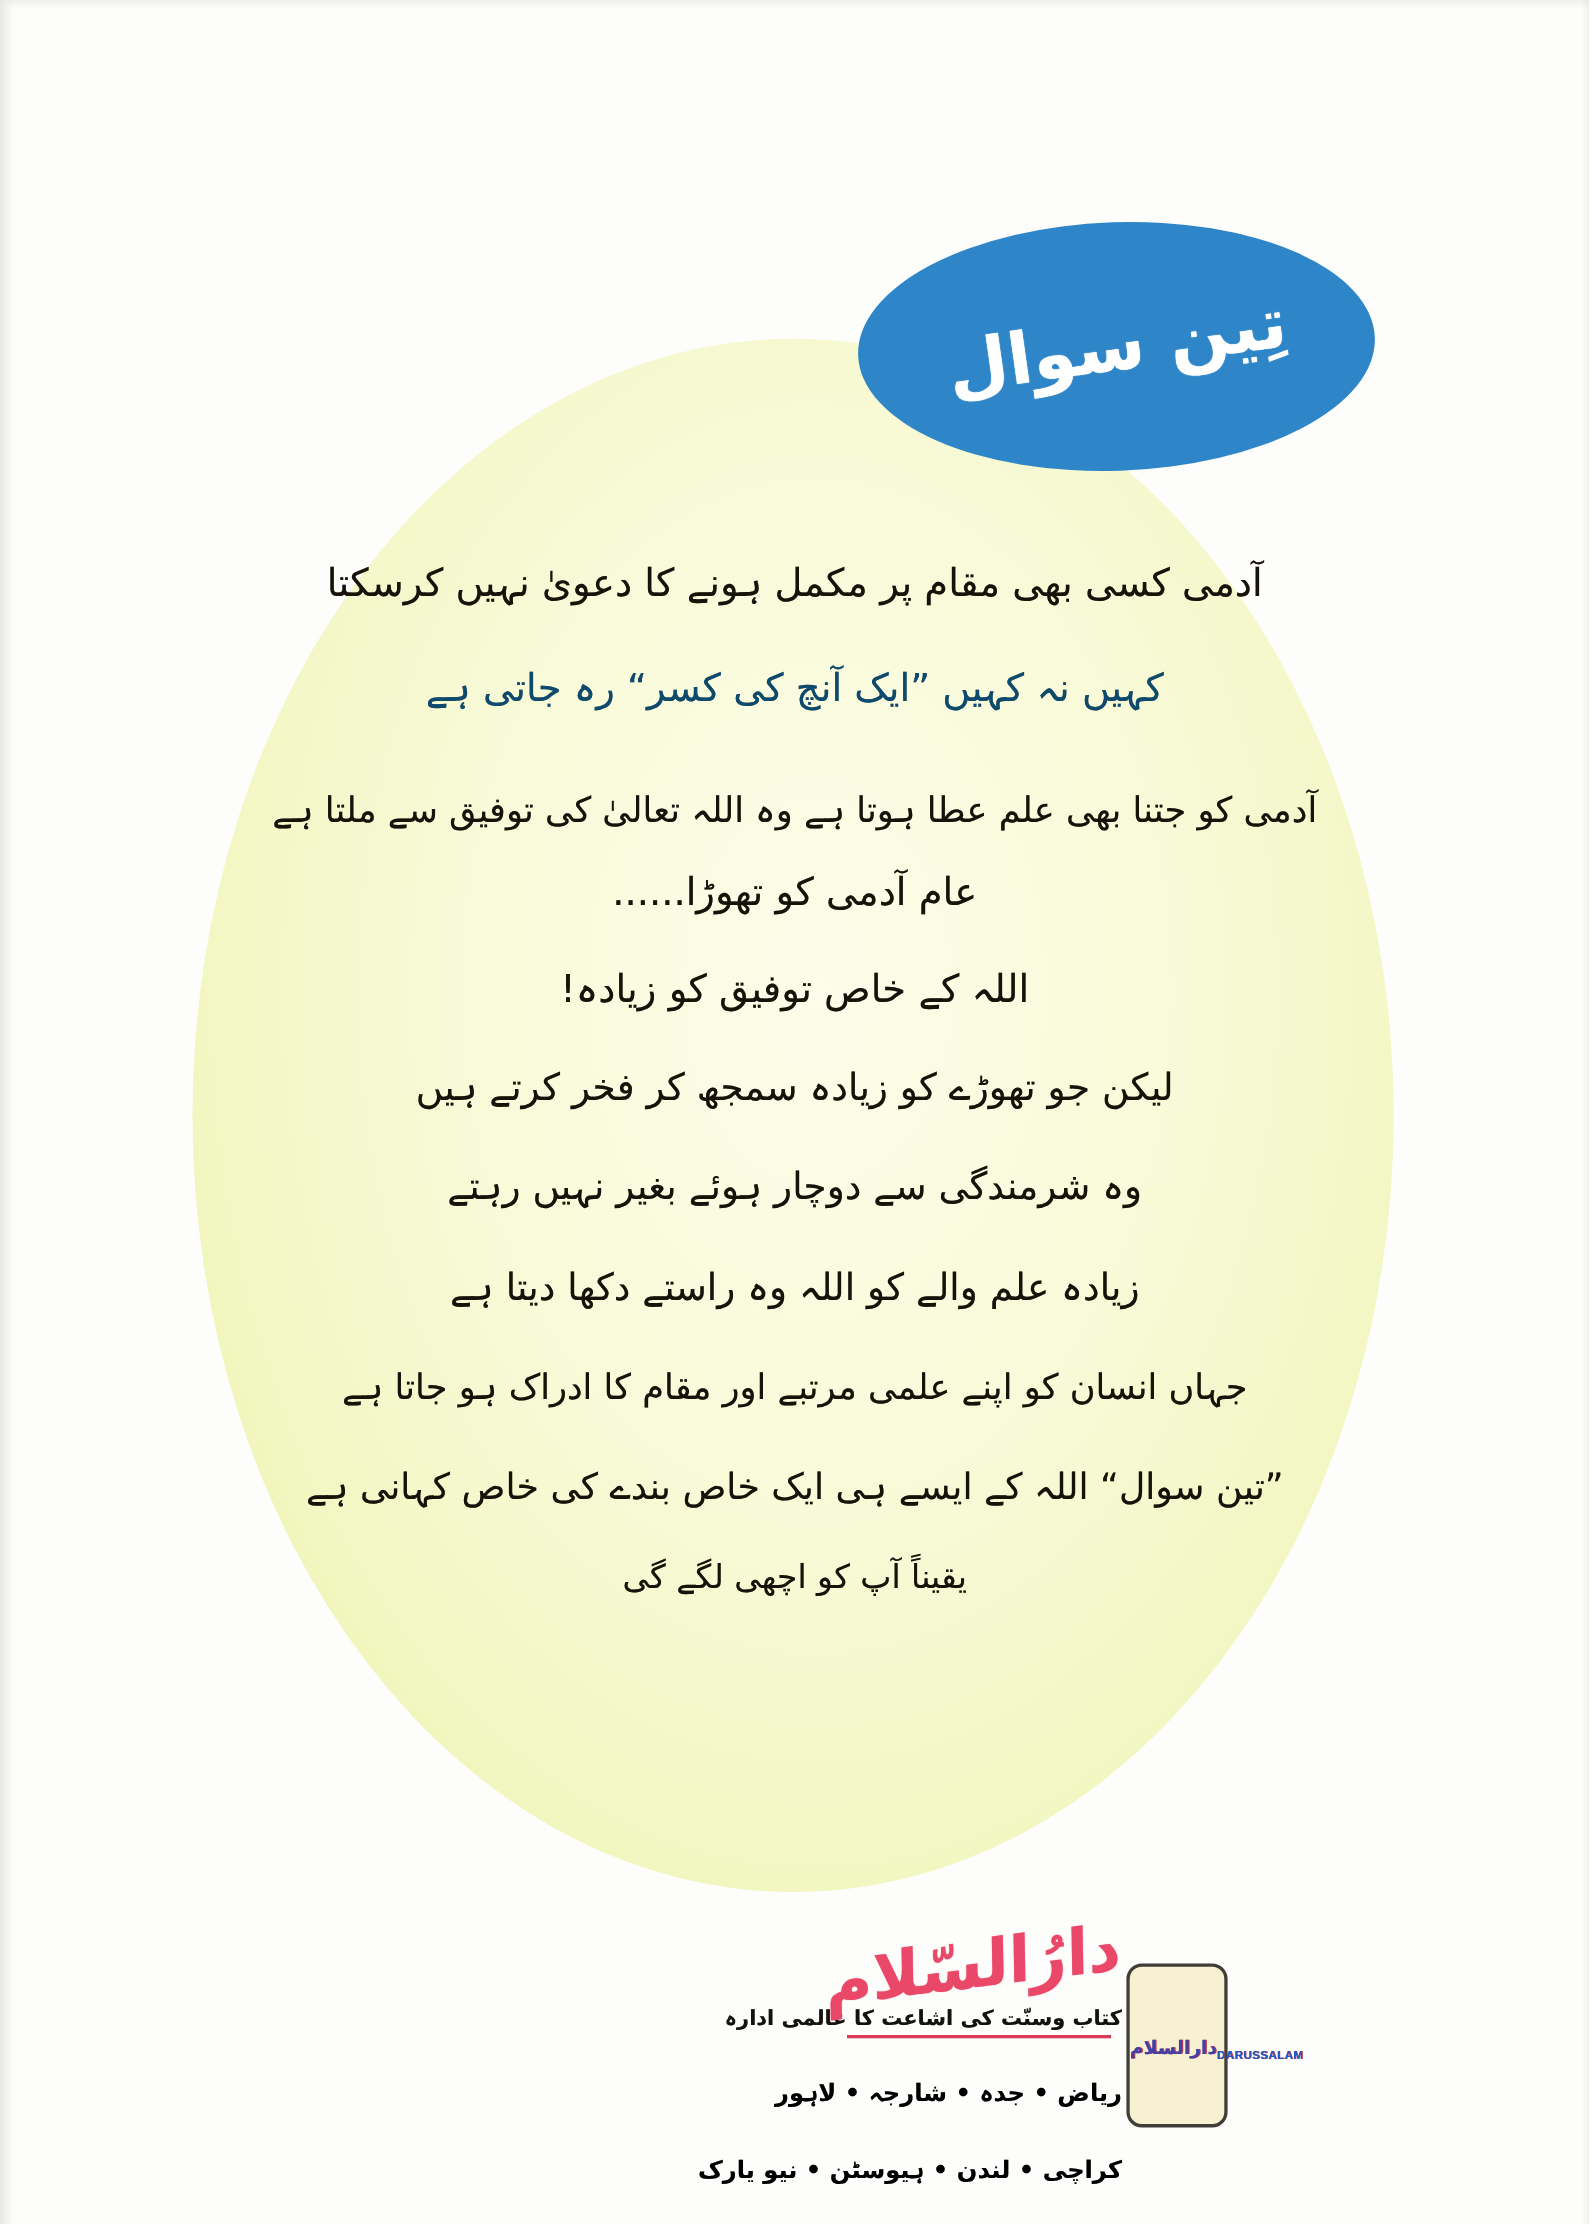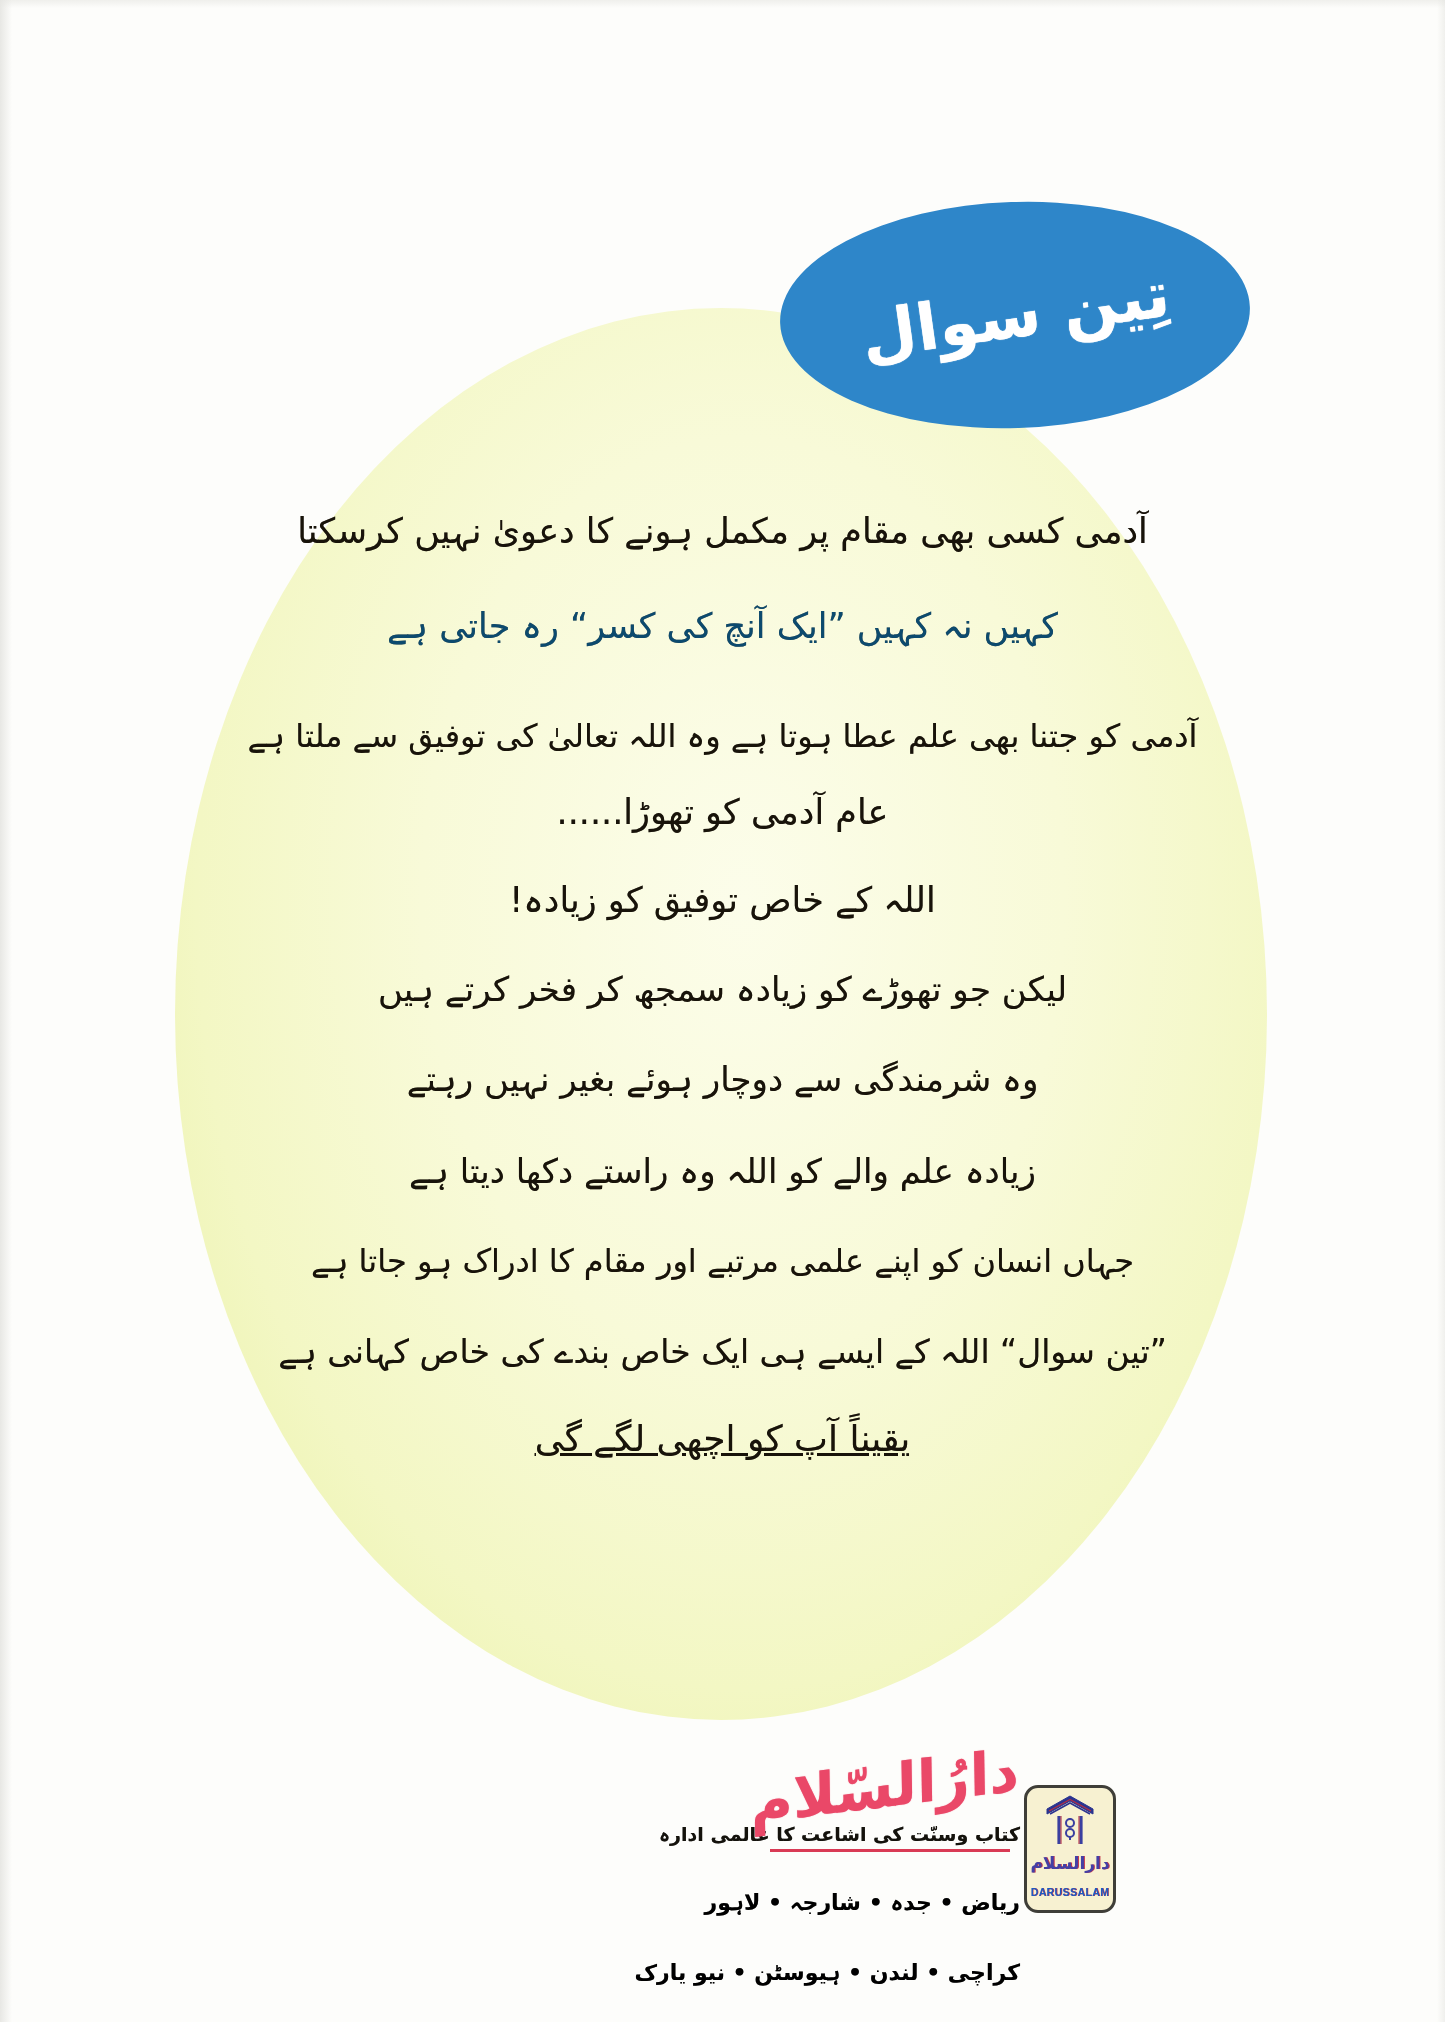--- a/index.html
+++ b/index.html
@@ -62,24 +62,24 @@
   .tagline-underline { height:3px; margin:4px 10px 5px 10px; }
   .cities {
     direction:rtl; color:#000000; font-size:22px; font-weight:bold;
     line-height:1.75; white-space:nowrap;
     text-shadow:0 0 .4px rgba(0,0,0,.45);
     margin-top:32px;
   }
 
   
   .logo-box {
-    position:absolute; left:1024px; top:1785px; width:92px; height:128px;
+    position:absolute; left:1024px; top:1785px; width:92px; height:149px;
     border:3px solid #3f3e38; border-radius:14px;
     background:#f7f1d1; box-sizing:border-box;
-    display:flex; flex-direction:column; align-items:center; justify-content:flex-start;
+    display:flex; flex-direction:row; align-items:center; justify-content:flex-start;
     padding-top:4px;
   }
   .logo-arabic {
     direction:rtl; font-size:17px; font-weight:bold; color:#4340a6;
     line-height:1; margin-top:1px;
     text-shadow:1px 0 0 #c4344a;
   }
   .logo-caption {
     font-size:10.5px; font-weight:bold; letter-spacing:.4px;
     margin-top:14px;
@@ -105,21 +105,21 @@
   <div class="pline" style="top: 505px; font-size: 35px; color: rgb(24, 19, 10);">آدمی کسی بھی مقام پر مکمل ہونے کا دعویٰ نہیں کرسکتا</div>
   <div class="pline" style="top: 600px; font-size: 35px; color: #0c4a6e;">کہیں نہ کہیں ”ایک آنچ کی کسر“ رہ جاتی ہے</div>
   <div class="pline" style="top: 694px; font-size: 32px; color: rgb(24, 19, 10); margin-top: 18px;">آدمی کو جتنا بھی علم عطا ہوتا ہے وہ اللہ تعالیٰ کی توفیق سے ملتا ہے</div>
   <div class="pline" style="top: 786px; font-size: 35px; color: rgb(24, 19, 10);">عام آدمی کو تھوڑا......</div>
   <div class="pline" style="top: 874px; font-size: 35px; color: rgb(24, 19, 10);">اللہ کے خاص توفیق کو زیادہ!</div>
   <div class="pline" style="top: 964px; font-size: 34px; color: rgb(24, 19, 10);">لیکن جو تھوڑے کو زیادہ سمجھ کر فخر کرتے ہیں</div>
   <div class="pline" style="top: 1054px; font-size: 34px; color: rgb(24, 19, 10);">وہ شرمندگی سے دوچار ہوئے بغیر نہیں رہتے</div>
   <div class="pline" style="top: 1237px; font-size: 32px; color: rgb(24, 19, 10);">جہاں انسان کو اپنے علمی مرتبے اور مقام کا ادراک ہو جاتا ہے</div>
   <div class="pline" style="top: 1146px; font-size: 34px; color: rgb(24, 19, 10);">زیادہ علم والے کو اللہ وہ راستے دکھا دیتا ہے</div>
   <div class="pline" style="top: 1327px; font-size: 33px; color: rgb(24, 19, 10);">”تین سوال“ اللہ کے ایسے ہی ایک خاص بندے کی خاص کہانی ہے</div>
-  <div class="pline" style="top: 1412px; font-size: 36px; color: rgb(24, 19, 10); text-decoration: underline;">یقیناً آپ کو اچھی لگے گی</div>
+  <div class="pline" style="top: 1412px; font-size: 30px; color: rgb(24, 19, 10);">یقیناً آپ کو اچھی لگے گی</div>
 
   <div class="publisher">
     <div class="wordmark" id="wordmark" style="color: rgb(234, 72, 104);">دارُالسّلام</div>
     <div class="tagline">کتاب وسنّت کی اشاعت کا عالمی ادارہ</div>
     <div class="tagline-underline" id="underline" style="background: rgb(217, 58, 85);"></div>
     <div class="cities">ریاض • جدہ • شارجہ • لاہور</div>
     <div class="cities">کراچی • لندن • ہیوسٹن • نیو یارک</div>
   </div>
 
   <div class="logo-box" id="logobox" style="background: rgb(247, 241, 209); border-color: rgb(63, 62, 56);">

